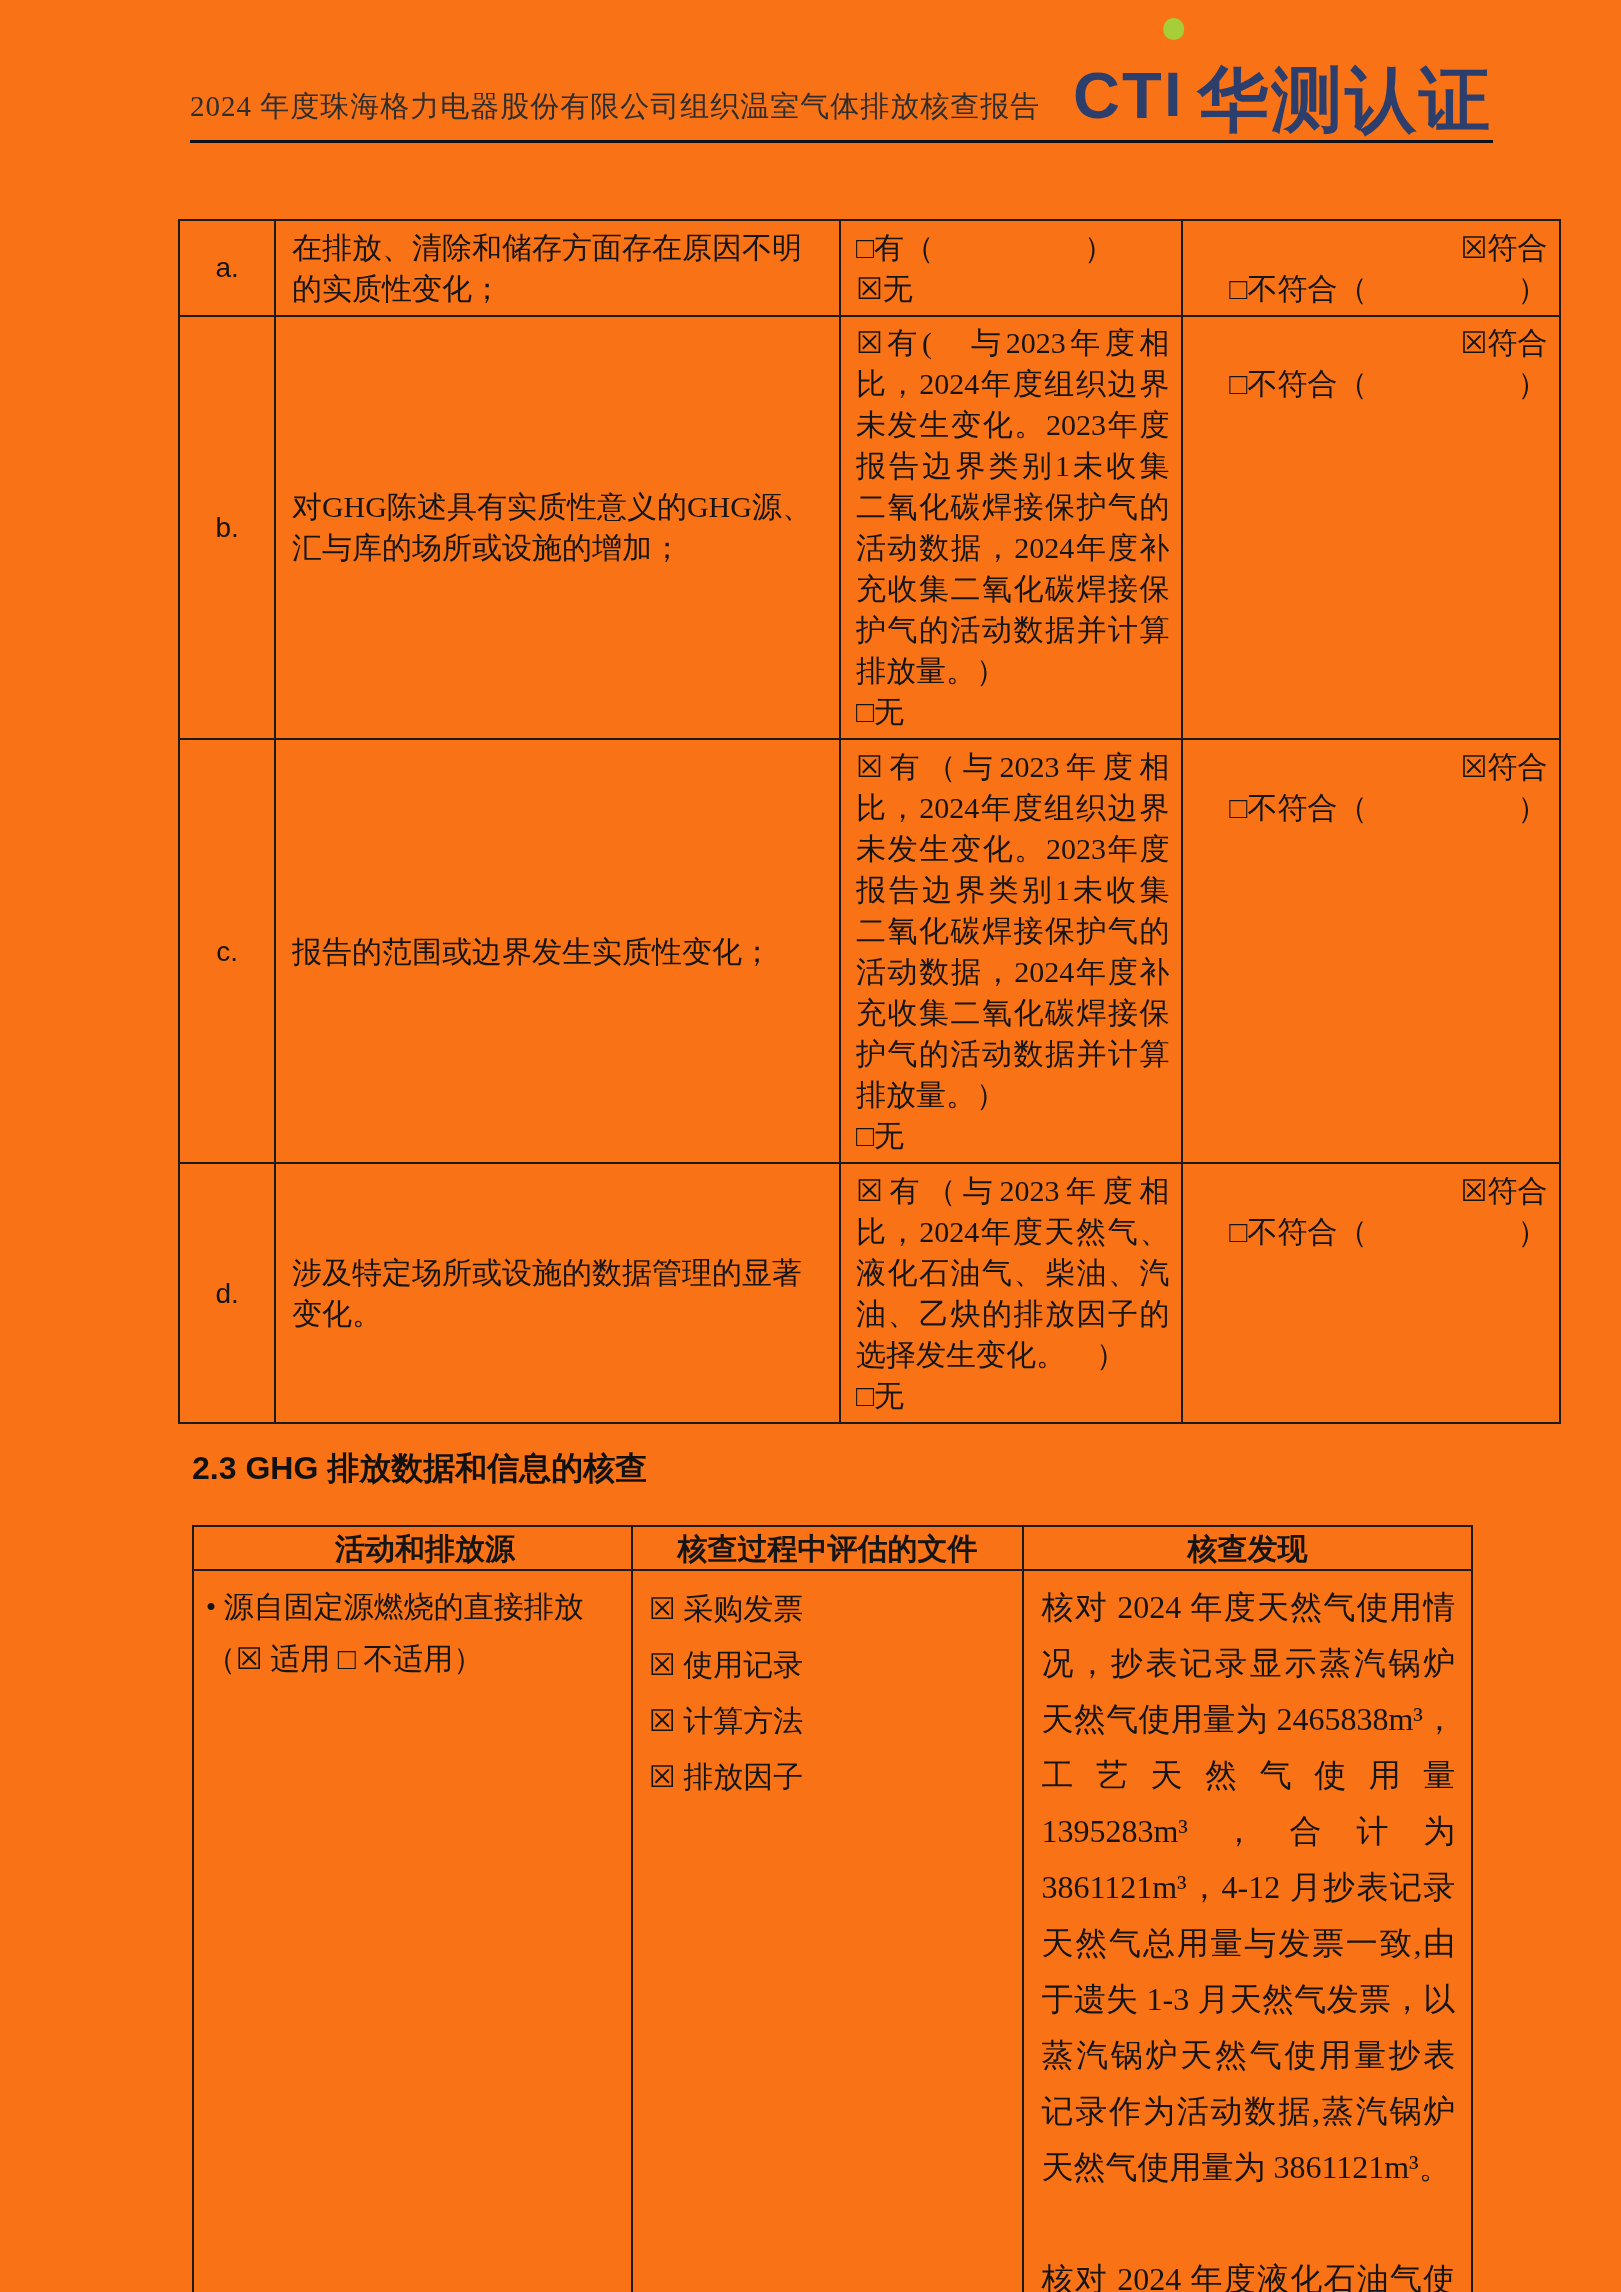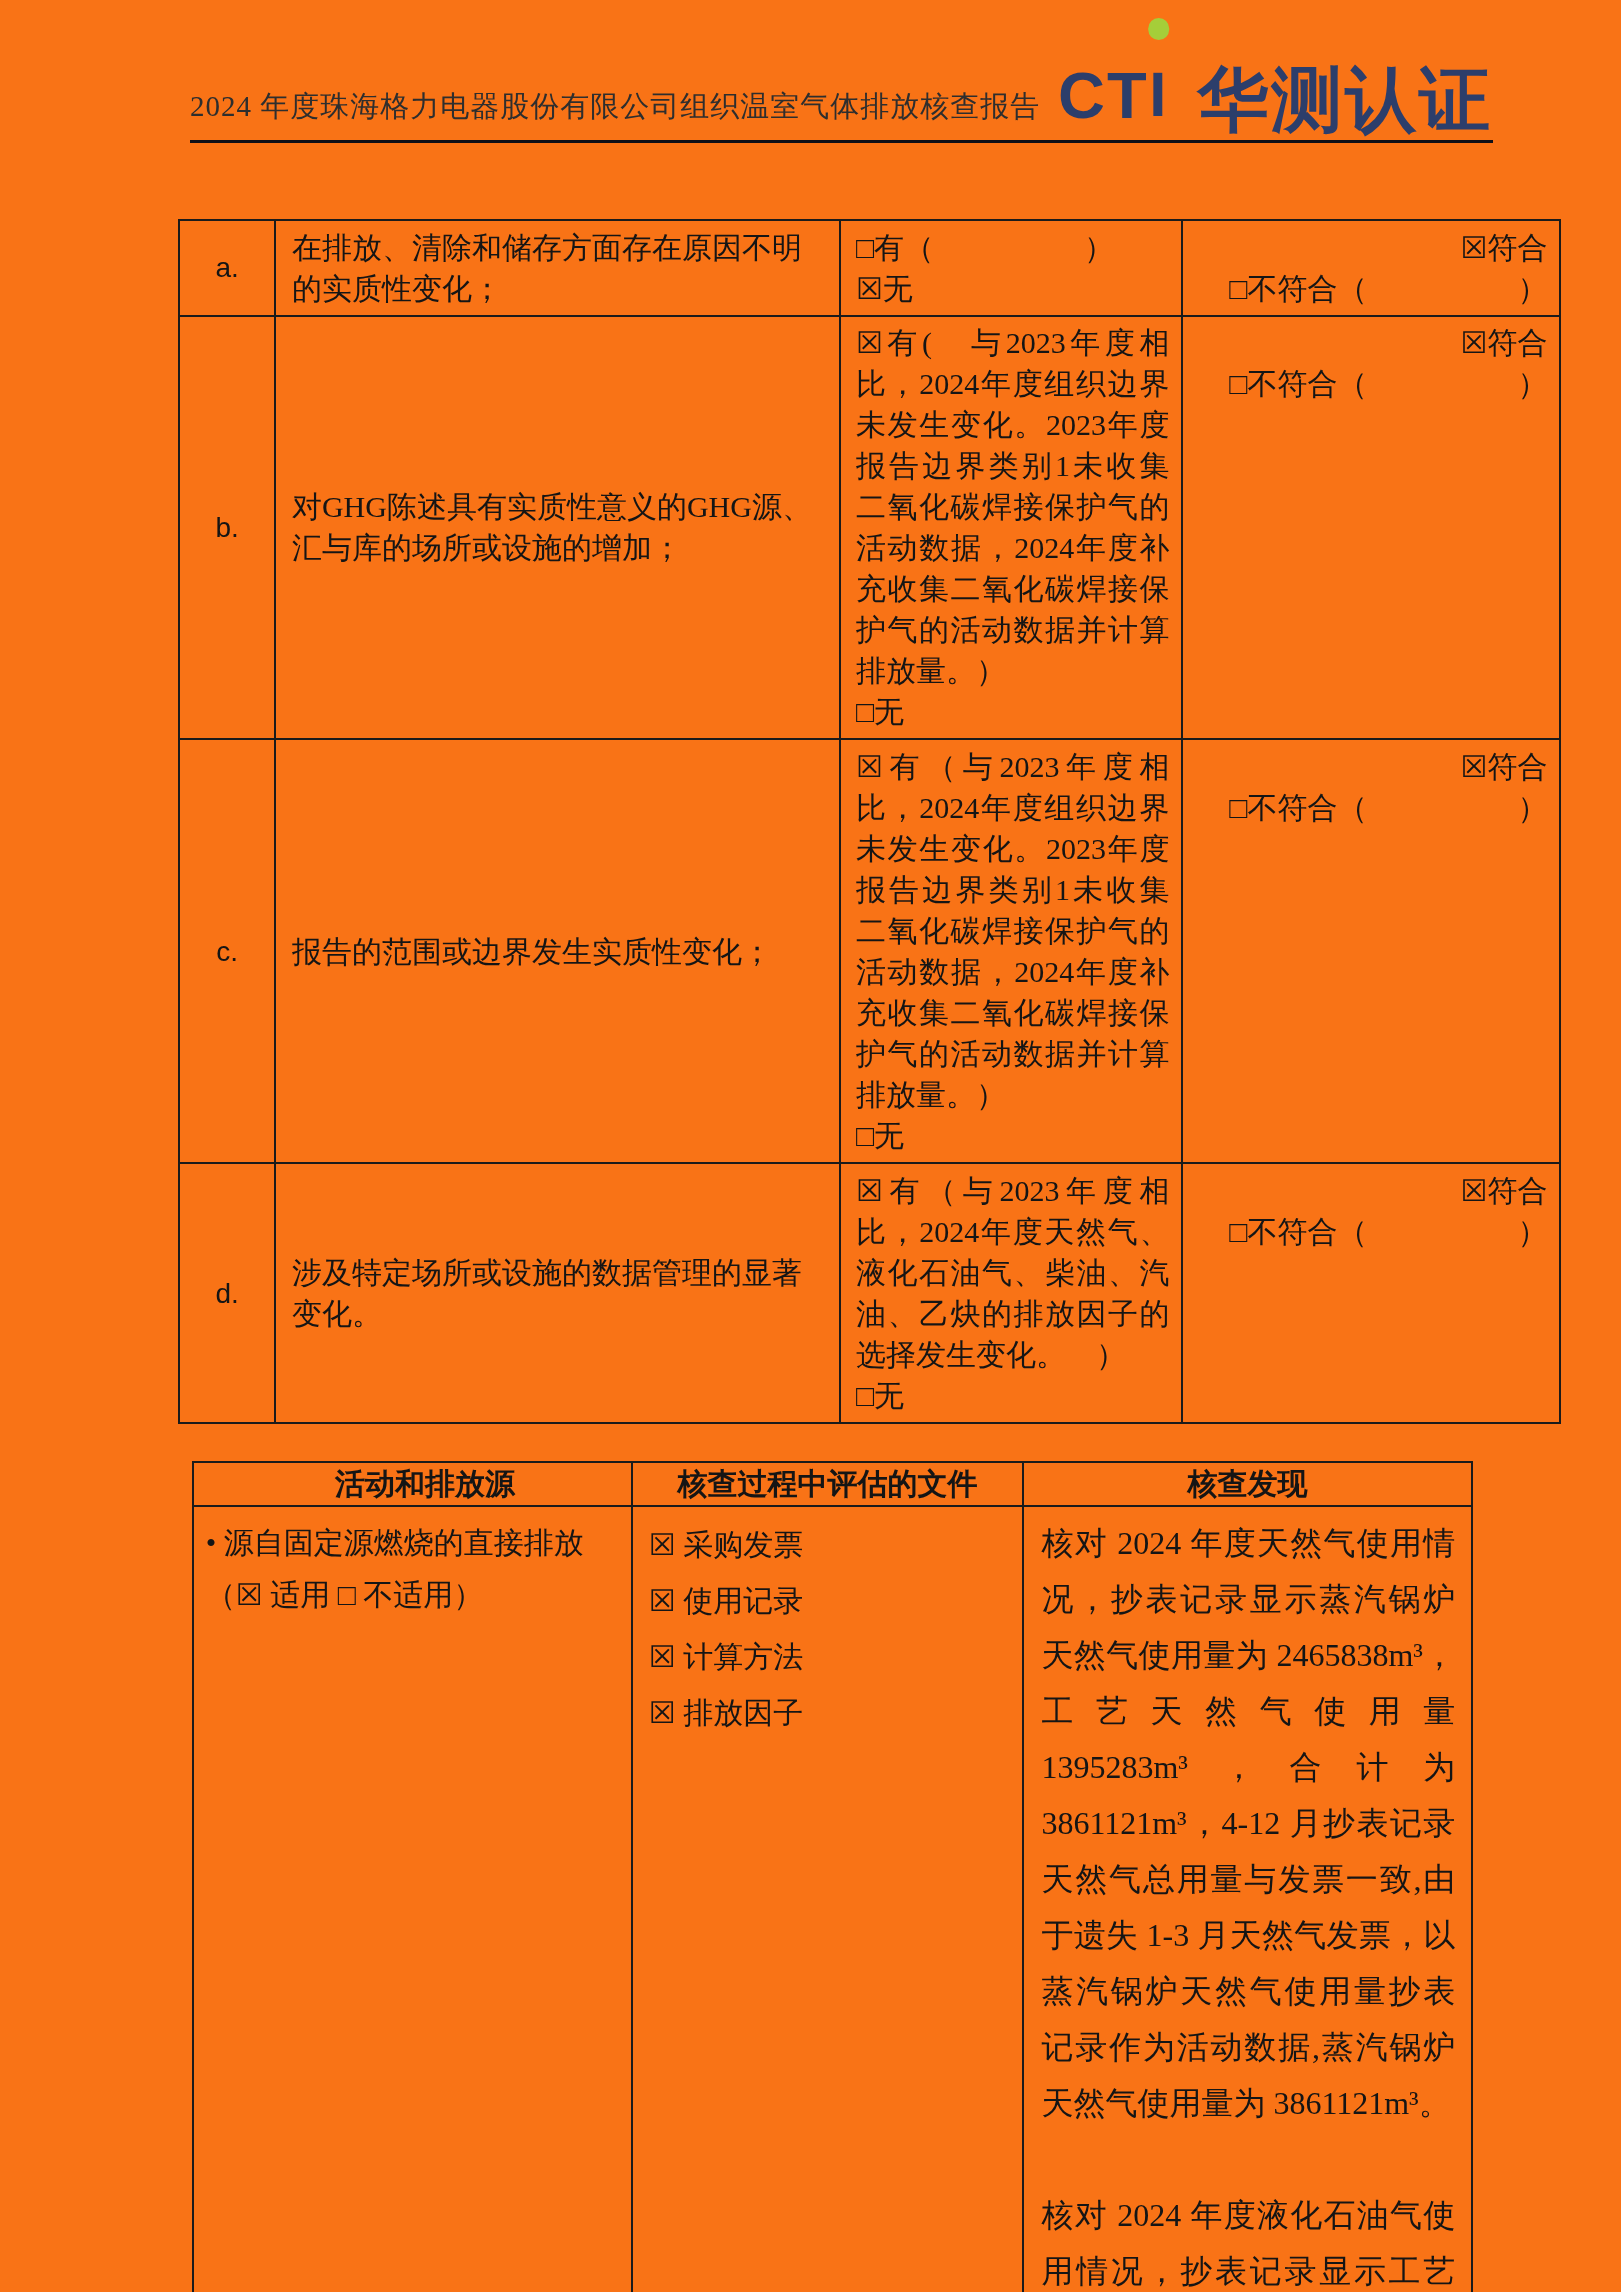--- a/index.html
+++ b/index.html
@@ -17,21 +17,21 @@
   
   .header{
     display:flex;justify-content:space-between;align-items:flex-end;
     padding-top:63px;padding-bottom:11.8px;
     border-bottom:3.9px solid #101018;
   }
   .page-title{
     font-size:29px;line-height:35px;color:#2e2e2e;
     letter-spacing:1px;margin-bottom:3.9px;white-space:nowrap;
   }
-  .logo{display:flex;align-items:flex-end;white-space:nowrap;gap:15px;}
+  .logo{display:flex;align-items:flex-end;white-space:nowrap;}
   .logo .cti-wrap{
     position:relative;
     font-family:"Liberation Sans",sans-serif;
     font-weight:bold;font-size:65px;line-height:65px;
     color:#2c3e6b;letter-spacing:2px;
   }
   .logo .i-wrap{position:relative;display:inline-block;}
   .logo .i-stem{display:inline-block;transform:scaleY(1.25);transform-origin:bottom;}
   .logo .green-dot{
     position:absolute;left:50%;top:-45px;transform:translateX(-50%);
@@ -128,20 +128,21 @@
         <div>□无</div>
       </td>
       <td class="c-conf">
         <div>☒符合</div>
         <div>□不符合（　　　　　）</div>
       </td>
     </tr>
   </tbody>
     </table>
 
+  <div class="section-heading">2.3 GHG 排放数据和信息的核查</div>
 
   <table class="t2">
     <tbody>
         <tr style="height:44px;">
       <th class="c-src">活动和排放源</th>
       <th class="c-doc">核查过程中评估的文件</th>
       <th class="c-find">核查发现</th>
     </tr>
     <tr style="height:589px;">
       <td class="c-src src-cell">

